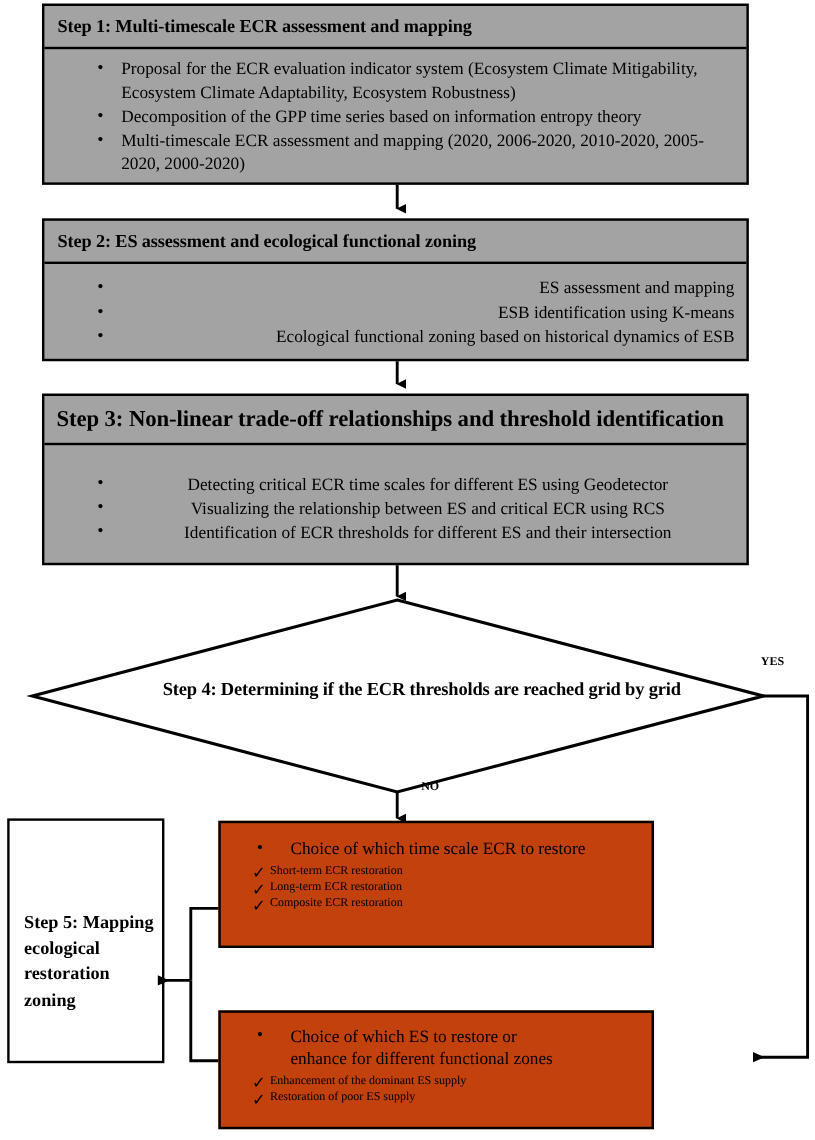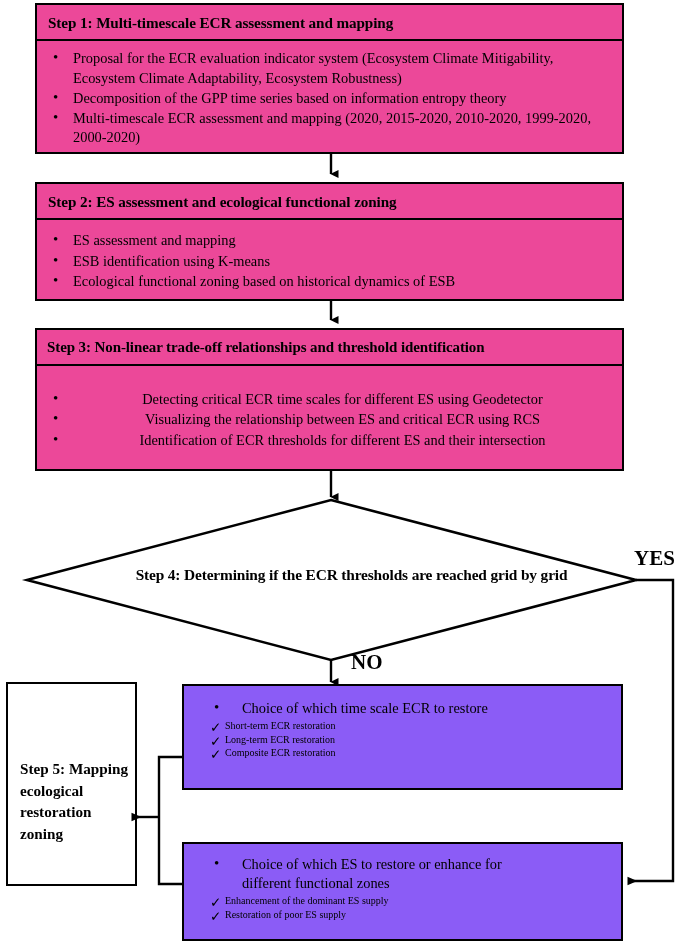--- a/index.html
+++ b/index.html
@@ -17,34 +17,35 @@
     width: 679px;
     height: 950px;
     background: #ffffff;
     overflow: hidden;
   }
 
   
   .step-box {
     position: absolute;
     border: 2.5px solid #000;
-    background: #ec4899;
+    background: #a3a3a3;
     box-sizing: border-box;
   }
   .step-header {
     font-weight: bold;
     font-size: 15.2px;
     letter-spacing: -0.1px;
     padding: 9px 0 8px 11px;
     border-bottom: 2.5px solid #000;
     line-height: 1.15;
     white-space: nowrap;
   }
   .step-body {
     padding: 8px 10px 8px 0;
+    margin-left: 28px;
   }
   ul.bullets {
     margin: 0;
     padding: 0 0 0 36px;
     list-style: none;
   }
   ul.bullets li {
     position: relative;
     font-size: 14.4px;
     line-height: 1.33;
@@ -93,24 +94,24 @@
     width: 112px;
     font-weight: bold;
     font-size: 15.2px;
     line-height: 1.42;
   }
 
   
   .action-box {
     position: absolute;
     left: 182px;
-    width: 441px;
+    width: 363px;
     border: 2.5px solid #000;
     box-sizing: border-box;
-    background: #8b5cf6;
+    background: #c2410c;
   }
   #action-box-1 { top: 684px; height: 106px; }
   #action-box-2 { top: 842px; height: 99px; }
 
   .action-inner { padding: 13px 10px 6px 26px; }
   .action-lead {
     position: relative;
     font-size: 14.4px;
     line-height: 1.33;
     padding-left: 32px;
@@ -142,54 +143,54 @@
   #wires {
     position: absolute;
     left: 0;
     top: 0;
     pointer-events: none;
   }
 
   .yes-no-label {
     position: absolute;
     font-weight: bold;
-    font-size: 21px;
+    font-size: 10px;
   }
   #label-yes { left: 634px; top: 546px; }
   #label-no  { left: 351px; top: 650px; }
 </style>
 </head>
 <body>
 
 <div id="canvas">
 
   <div class="step-box" id="step1-box" style="left:35px; top:3px; width:589px; height:151px;">
     <div class="step-header">Step 1: Multi-timescale ECR assessment and mapping</div>
     <div class="step-body">
       <ul class="bullets">
         <li>Proposal for the ECR evaluation indicator system (Ecosystem Climate Mitigability, Ecosystem Climate Adaptability, Ecosystem Robustness)</li>
         <li>Decomposition of the GPP time series  based on information entropy theory</li>
-        <li>Multi-timescale ECR assessment and mapping (2020, 2015-2020, 2010-2020, 1999-2020, 2000-2020)</li>
+        <li>Multi-timescale ECR assessment and mapping (2020, 2006-2020, 2010-2020, 2005-2020, 2000-2020)</li>
       </ul>
     </div>
   </div>
 
   <div class="step-box" id="step2-box" style="left:35px; top:182px; width:589px; height:119px;">
     <div class="step-header">Step 2: ES assessment and ecological functional zoning</div>
-    <div class="step-body" style="padding-top:11px;">
+    <div class="step-body" style="padding-top:11px;text-align:right;">
       <ul class="bullets">
         <li>ES assessment and mapping</li>
         <li>ESB identification using K-means</li>
         <li>Ecological functional zoning based on historical dynamics of ESB</li>
       </ul>
     </div>
   </div>
 
   <div class="step-box" id="step3-box" style="left:35px; top:328px; width:589px; height:143px;">
-    <div class="step-header" style="font-size:15.0px; padding-left:10px;">Step 3: Non-linear trade-off relationships and threshold identification</div>
+    <div class="step-header" style="font-size:19px; padding-left:10px;">Step 3: Non-linear trade-off relationships and threshold identification</div>
     <div class="step-body" style="padding-top:24px;text-align:center;">
       <ul class="bullets">
         <li>Detecting critical ECR time scales for different ES using Geodetector</li>
         <li>Visualizing the relationship between ES and critical  ECR using RCS</li>
         <li>Identification of ECR thresholds for different ES and their intersection</li>
       </ul>
     </div>
   </div>
 
   <svg id="diamond-svg" width="679" height="180" viewBox="0 0 679 180">

